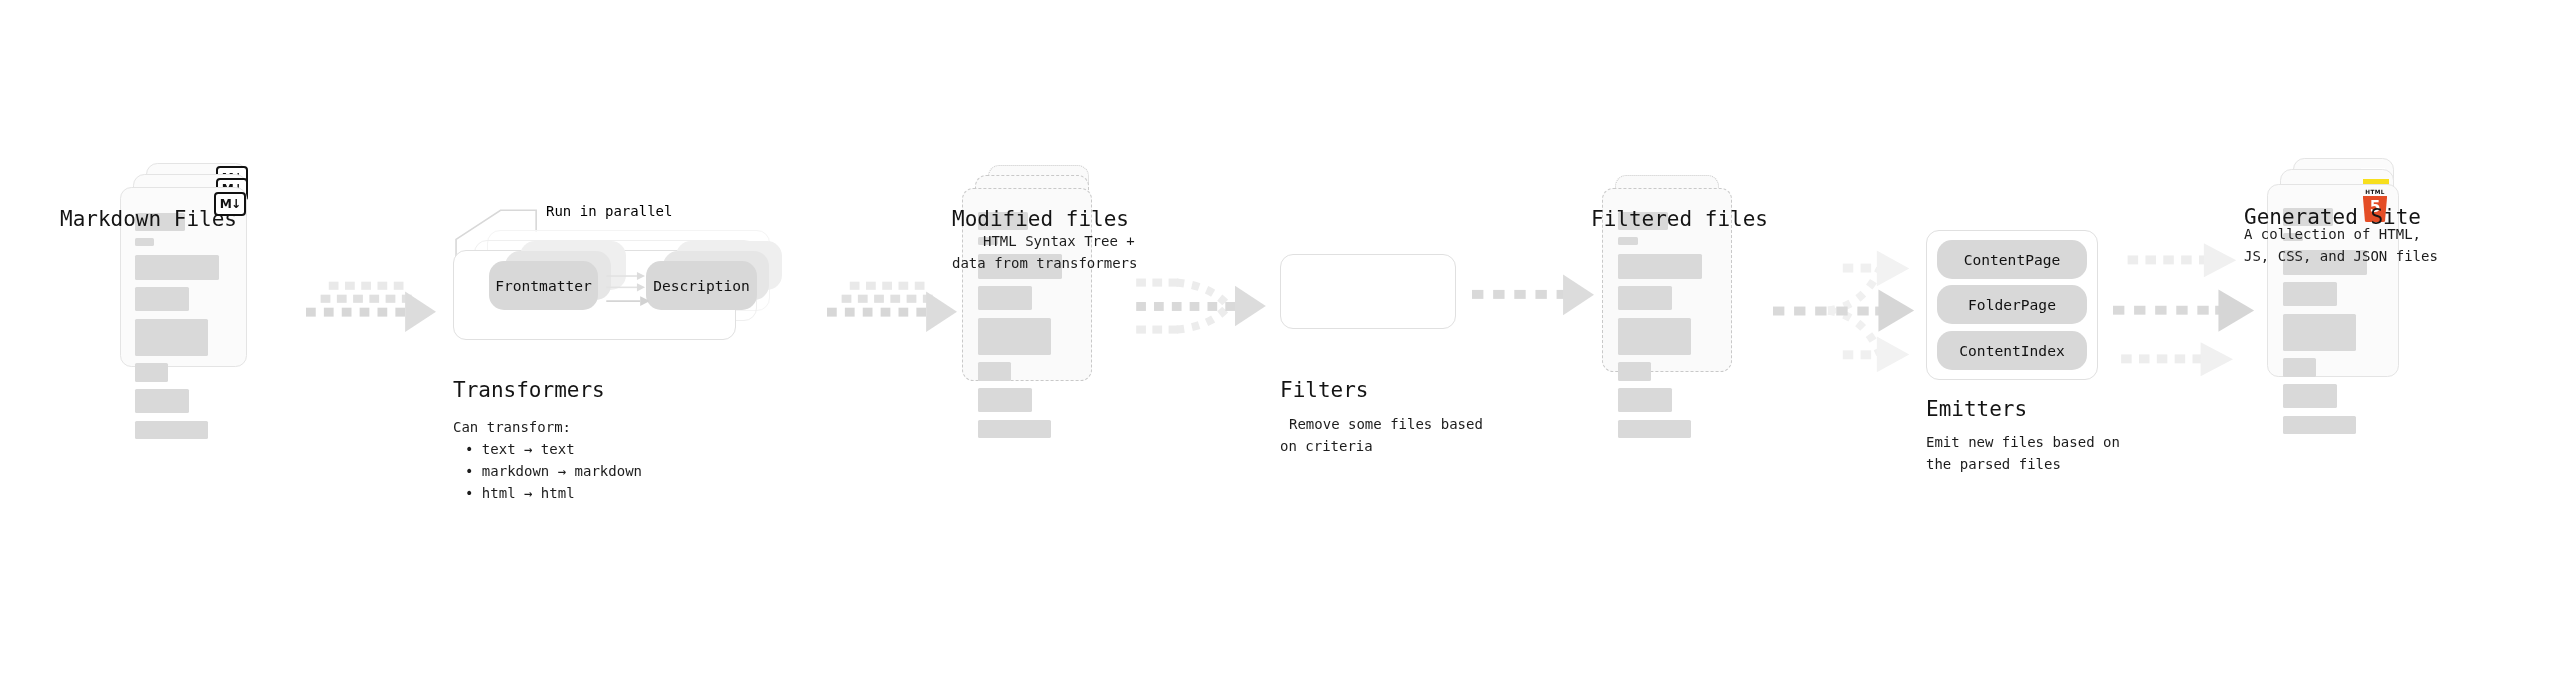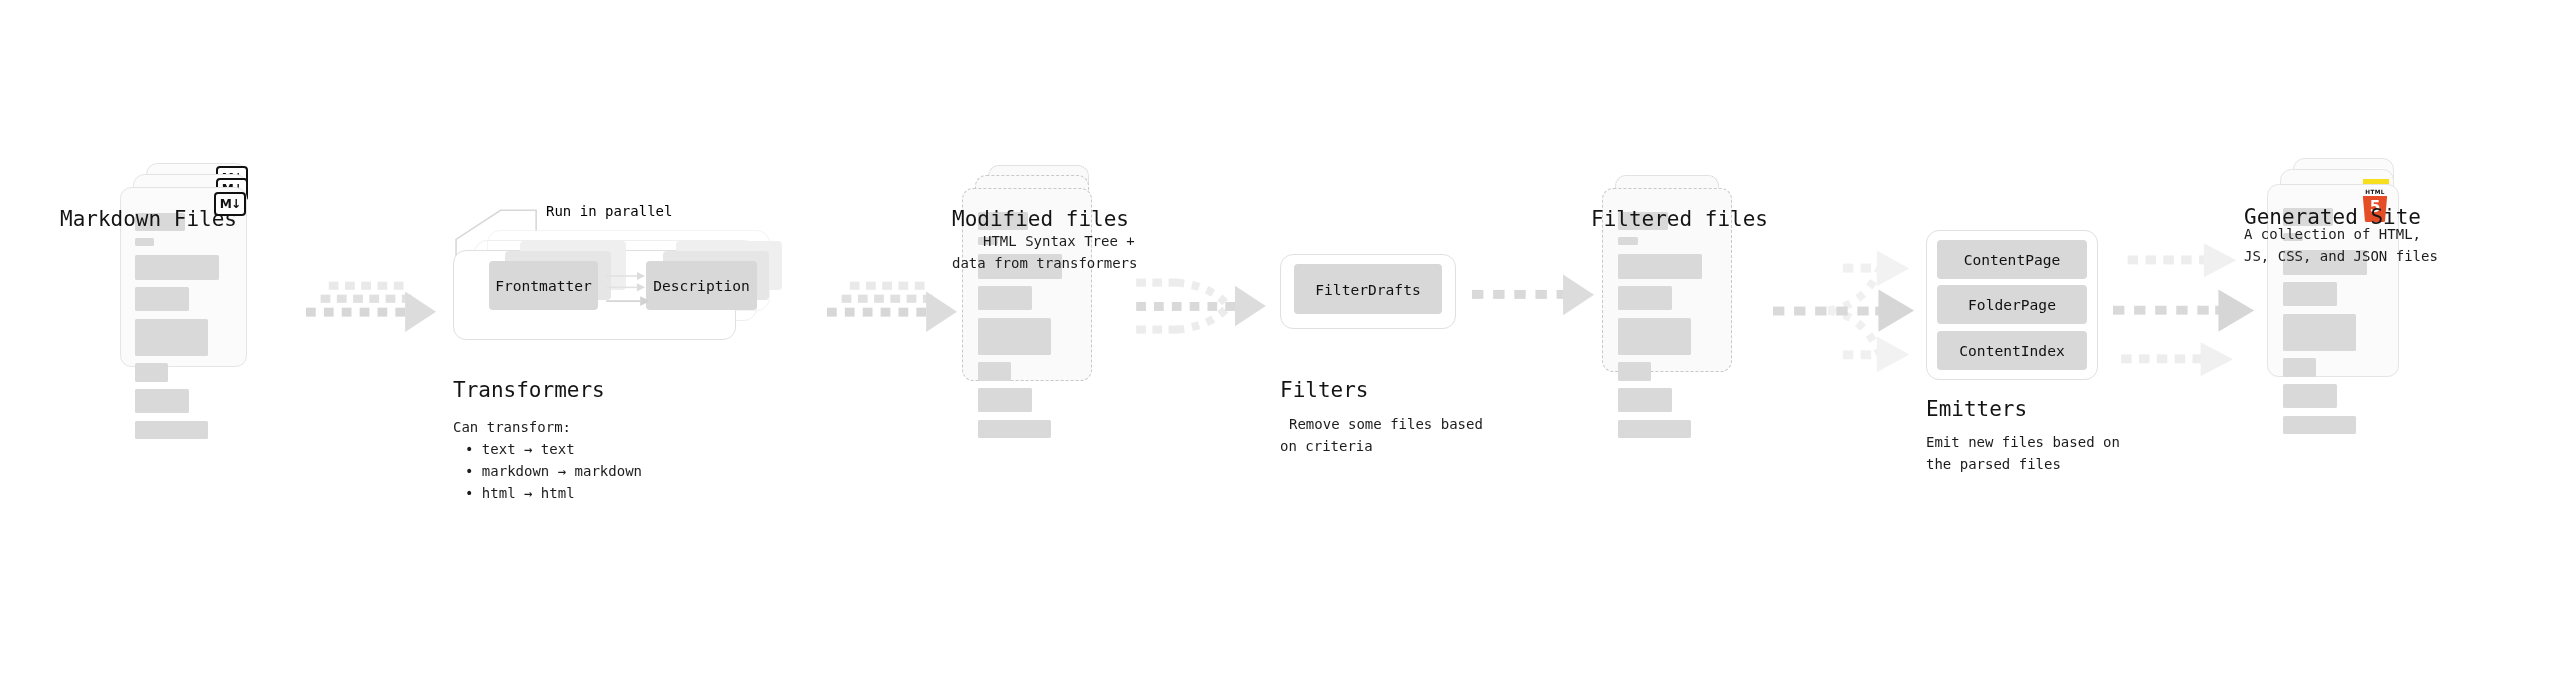--- a/index.html
+++ b/index.html
@@ -73,21 +73,21 @@
     background:#ffffff;
     border:1.6px solid #e0e0e0;
     border-radius:13px;
     box-sizing:border-box;
   }
   .pbox.ghost{ background:transparent;border-color:#efefef; }
   .pbox.ghost2{ background:transparent;border-color:#f4f4f4; }
   .chip{
     position:absolute;
     background:#d8d8d8;
-    border-radius:4px;
+    border-radius:15px;
     display:flex;align-items:center;justify-content:center;
     font-size:14.6px;color:#111;white-space:nowrap;
     box-sizing:border-box;
   }
   .chip.g1{background:#e6e6e6;color:transparent;}
   .chip.g2{background:#efefef;color:transparent;}
 
   
   .title{
     position:absolute;
@@ -268,21 +268,20 @@
         <rect x="22" y="42" width="12" height="11"></rect>
       <rect x="44" y="42" width="12" height="11"></rect>
         <rect x="66" y="42" width="12" height="11"></rect>
       <rect x="88" y="42" width="12" height="11"></rect>
         <rect x="110" y="42" width="12" height="11"></rect>
     </g>
     <polygon points="122,22 160,47 122,72" fill="#dcdcdc"></polygon>
   </svg>
 
   <div class="pbox" style="left:1280px;top:254px;width:176px;height:75px;"></div>
-  <div class="chip" style="left:1294px;top:264px;width:148px;height:50px;">FilterDrafts</div>
   <div class="title" style="left:1280px;top:378px;">Filters</div>
   <div class="sub" style="left:1280px;top:413px;margin-left:9px;">Remove some files based</div>
   <div class="sub" style="left:1280px;top:435px;">on criteria</div>
 
   <svg class="conn" style="left:1472px;top:280px;width:122px;height:41px;" viewBox="0 0 150 50" width="122" height="41">
     <g fill="#d9d9d9">
       <rect x="0" y="12" width="14" height="11"></rect>
         <rect x="26" y="12" width="14" height="11"></rect>
       <rect x="52" y="12" width="14" height="11"></rect>
         <rect x="78" y="12" width="14" height="11"></rect>

